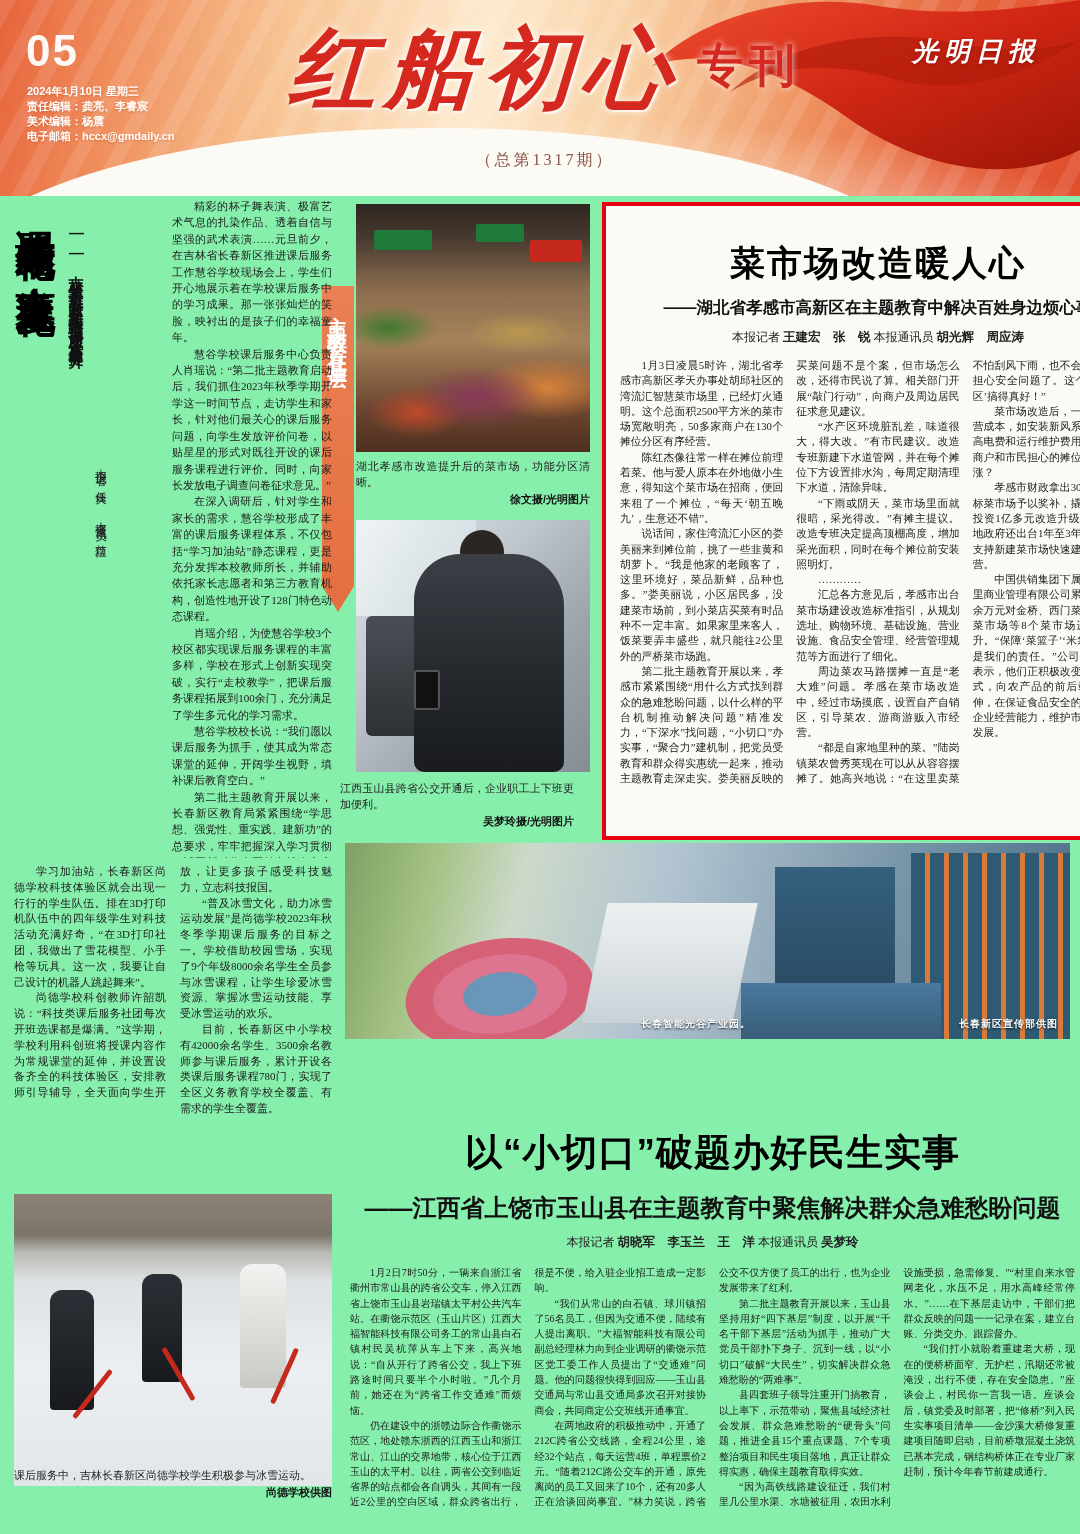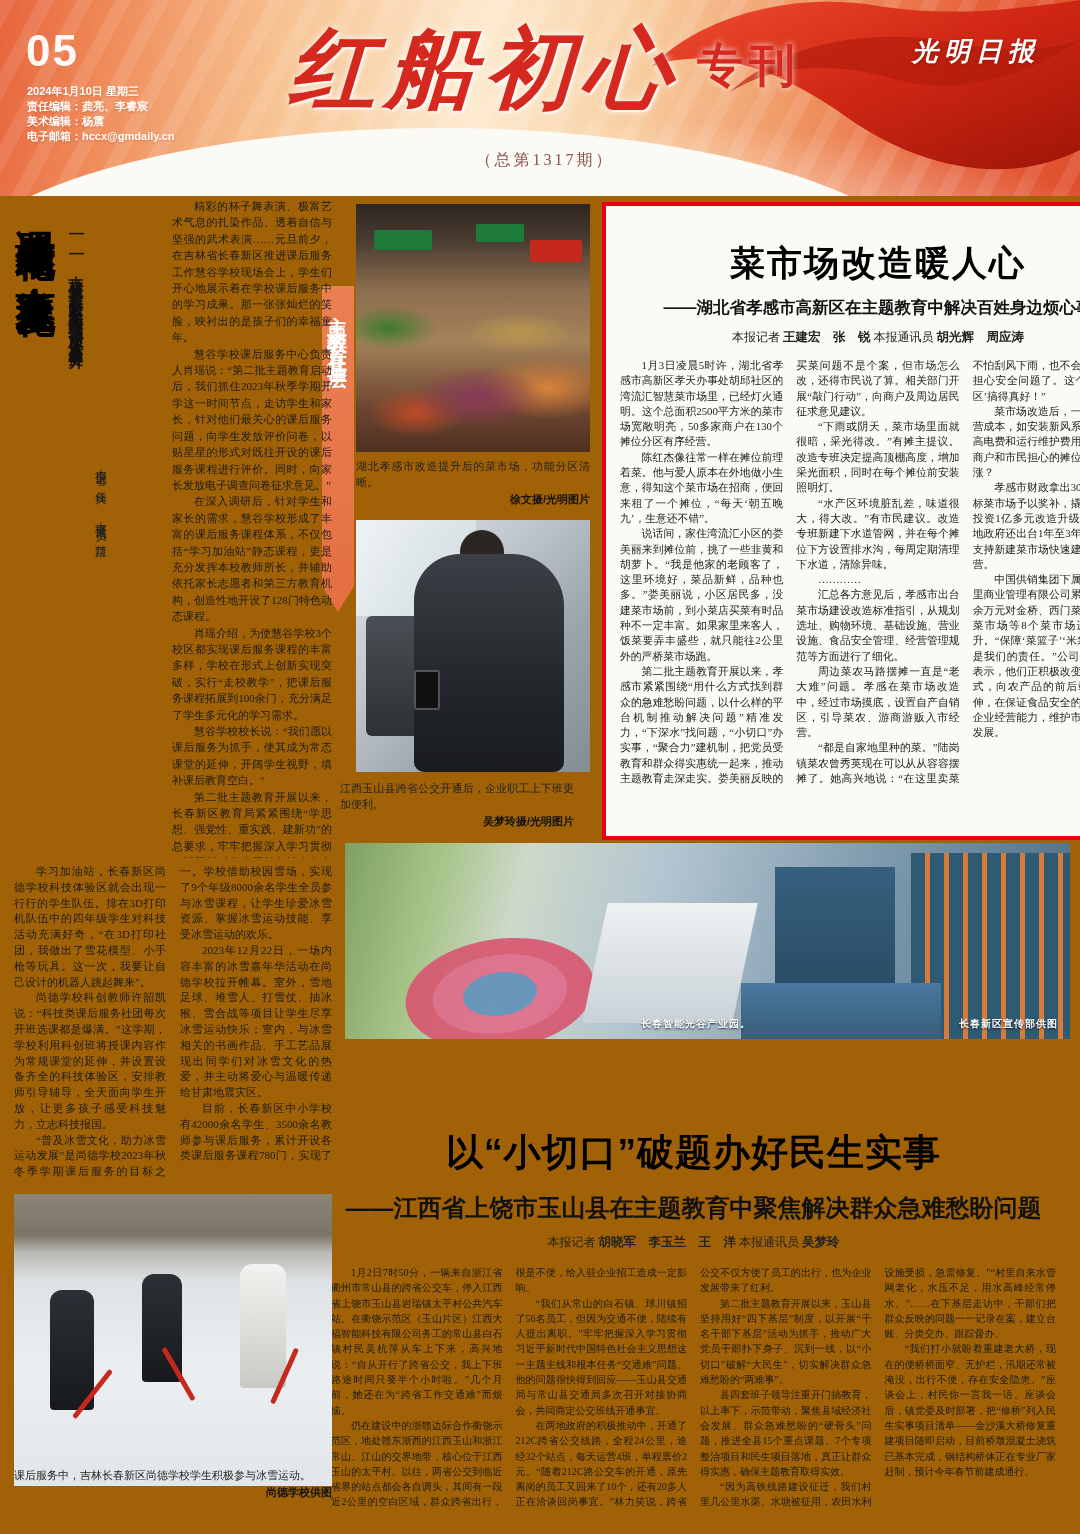--- a/index.html
+++ b/index.html
@@ -1,16 +1,16 @@
 <!DOCTYPE html>
 <html><head>
 <meta charset="utf-8">
 <style>
   html,body{margin:0;padding:0;background:#e9e6df;}
-  #page{position:relative;width:1080px;height:1534px;margin:0 auto;background:#a16207;overflow:hidden;
+  #page{position:relative;width:1080px;height:1534px;margin:0 auto;background:#86efac;overflow:hidden;
         font-family:"Liberation Serif","DejaVu Serif",serif;color:#1a1a1a;}
   [data-name]{box-sizing:border-box;}
 
   
   .header{position:absolute;left:0;top:0;width:1080px;height:196px;overflow:hidden;
     background:
       repeating-linear-gradient(118deg, rgba(255,255,255,.10) 0 14px, rgba(255,255,255,0) 14px 34px),
       radial-gradient(90% 120% at 52% 135%, rgba(255,252,244,.95) 0%, rgba(255,252,244,0) 62%),
       linear-gradient(100deg,#e7633c 0%,#ef8a58 10%,#f7c392 26%,#fdeacf 44%,#f8cfa2 58%,#ef9260 74%,#e6603a 88%,#e04e2c 100%);}
   .hdr-ribbon{position:absolute;right:0;top:0;}
@@ -92,21 +92,21 @@
   .ph-aerial{left:345px;top:843px;width:725px;height:196px;
     background:linear-gradient(104deg,#7fa065 0%,#a3c283 12%,#cdd9c9 24%,#b3c5d1 42%,#86a0b2 66%,#5d7e95 88%,#4d6d84 100%);}
   .aer-track{position:absolute;left:60px;top:96px;width:190px;height:110px;border-radius:50%;
     background:radial-gradient(closest-side,#5e8fb8 0 38%,#e06a8a 40% 70%,#d8556f 72% 100%);transform:rotate(-8deg);opacity:.9;}
   .aer-bldg{position:absolute;background:linear-gradient(180deg,#35607e,#27465c);}
   .aer-white{position:absolute;background:linear-gradient(180deg,#eef1f2,#c9d2d8);}
   .aer-label{position:absolute;font-family:"Liberation Sans",sans-serif;font-size:10px;font-weight:bold;color:#fff;
     text-shadow:0 1px 2px rgba(0,0,0,.8);letter-spacing:1px;}
 
   
-  .bottom-art{position:absolute;left:331px;top:1128px;width:725px;height:406px;overflow:hidden;}
+  .bottom-art{position:absolute;left:350px;top:1128px;width:725px;height:406px;overflow:hidden;}
   .ba-headline{font-family:"Liberation Sans",sans-serif;font-size:37px;font-weight:900;text-align:center;
     letter-spacing:1px;margin:0;color:#000;}
   .ba-sub{font-family:"Liberation Sans",sans-serif;font-size:24px;font-weight:bold;text-align:center;margin:14px 0 0;color:#111;}
   .ba-body{margin-top:14px;column-count:4;column-gap:13px;height:268px;overflow:hidden;font-size:10px;line-height:15.3px;}
 
   
   .ph-hockey{left:14px;top:1194px;width:318px;height:292px;
     background:linear-gradient(180deg,#8c8476 0%,#7b7468 14%,#b9b9b4 20%,#dfe2e4 30%,#eceff1 60%,#e2e6e8 100%);}
   .hk-fig{position:absolute;background:linear-gradient(180deg,#2c3036,#17191d);border-radius:12px 12px 4px 4px;}
   .hk-stick{position:absolute;width:5px;height:60px;background:#c5281c;border-radius:2px;}
@@ -160,21 +160,20 @@
         <p data-name="paragraph">在深入调研后，针对学生和家长的需求，慧谷学校形成了丰富的课后服务课程体系，不仅包括“学习加油站”静态课程，更是充分发挥本校教师所长，并辅助依托家长志愿者和第三方教育机构，创造性地开设了128门特色动态课程。</p>
         <p data-name="paragraph">肖瑶介绍，为使慧谷学校3个校区都实现课后服务课程的丰富多样，学校在形式上创新实现突破，实行“走校教学”，把课后服务课程拓展到100余门，充分满足了学生多元化的学习需求。</p>
         <p data-name="paragraph">慧谷学校校长说：“我们愿以课后服务为抓手，使其成为常态课堂的延伸，开阔学生视野，填补课后教育空白。”</p>
         <p data-name="paragraph">第二批主题教育开展以来，长春新区教育局紧紧围绕“学思想、强党性、重实践、建新功”的总要求，牢牢把握深入学习贯彻习近平新时代中国特色社会主义思想这一主题主线和根本任务，紧扣职责职能，通过读书班、研讨会等形式，推动主题教育与办好人民满意教育相结合，深入中小学课后服务课堂一线倾听民意，深入开展调研。</p>
       </div>
   </div>
   <div class="left-bottom body-text" data-name="left-article-body-bottom">
       <p data-name="paragraph">学习加油站，长春新区尚德学校科技体验区就会出现一行行的学生队伍。排在3D打印机队伍中的四年级学生对科技活动充满好奇，“在3D打印社团，我做出了雪花模型、小手枪等玩具。这一次，我要让自己设计的机器人跳起舞来”。</p>
       <p data-name="paragraph">尚德学校科创教师许韶凯说：“科技类课后服务社团每次开班选课都是爆满。”这学期，学校利用科创班将授课内容作为常规课堂的延伸，并设置设备齐全的科技体验区，安排教师引导辅导，全天面向学生开放，让更多孩子感受科技魅力，立志科技报国。</p>
       <p data-name="paragraph">“普及冰雪文化，助力冰雪运动发展”是尚德学校2023年秋冬季学期课后服务的目标之一。学校借助校园雪场，实现了9个年级8000余名学生全员参与冰雪课程，让学生珍爱冰雪资源、掌握冰雪运动技能、享受冰雪运动的欢乐。</p>
-      <p data-name="paragraph">2023年12月22日，一场内容丰富的冰雪嘉年华活动在尚德学校拉开帷幕。室外，雪地足球、堆雪人、打雪仗、抽冰猴、雪合战等项目让学生尽享冰雪运动快乐；室内，与冰雪相关的书画作品、手工艺品展现出同学们对冰雪文化的热爱，并主动将爱心与温暖传递给甘肃地震灾区。</p>
       <p data-name="paragraph">目前，长春新区中小学校有42000余名学生、3500余名教师参与课后服务，累计开设各类课后服务课程780门，实现了全区义务教育学校全覆盖、有需求的学生全覆盖。</p>
     </div>
 
   <div class="photo ph-market" data-name="market-photo">
     <div class="sign-green" style="left:18px;top:26px;width:58px;height:20px;" data-name="market-sign"></div>
     <div class="sign-green" style="left:120px;top:20px;width:48px;height:18px;" data-name="market-sign"></div>
     <div class="sign-red" style="right:8px;top:36px;width:52px;height:22px;" data-name="market-sign-red"></div>
   </div>
   <div class="mkt-cap" data-name="market-photo-caption-block">
     <p class="caption" data-name="market-photo-caption">湖北孝感市改造提升后的菜市场，功能分区清晰。</p>
@@ -200,22 +199,22 @@
       <span data-name="byline-role">本报记者</span>
       <b data-name="byline-names">王建宏　张　锐</b>
       <span data-name="byline-role">本报通讯员</span>
       <b data-name="byline-names">胡光辉　周应涛</b>
     </p>
     <div class="rb-body body-text" data-name="market-article-body">
         <p data-name="paragraph">1月3日凌晨5时许，湖北省孝感市高新区孝天办事处胡邱社区的湾流汇智慧菜市场里，已经灯火通明。这个总面积2500平方米的菜市场宽敞明亮，50多家商户在130个摊位分区有序经营。</p>
         <p data-name="paragraph">陈红杰像往常一样在摊位前理着菜。他与爱人原本在外地做小生意，得知这个菜市场在招商，便回来租了一个摊位，“每天‘朝五晚九’，生意还不错”。</p>
         <p data-name="paragraph">说话间，家住湾流汇小区的娄美丽来到摊位前，挑了一些韭黄和胡萝卜。“我是他家的老顾客了，这里环境好，菜品新鲜，品种也多。”娄美丽说，小区居民多，没建菜市场前，到小菜店买菜有时品种不一定丰富。如果家里来客人，饭菜要弄丰盛些，就只能往2公里外的严桥菜市场跑。</p>
         <p data-name="paragraph">第二批主题教育开展以来，孝感市紧紧围绕“用什么方式找到群众的急难愁盼问题，以什么样的平台机制推动解决问题”精准发力，“下深水”找问题，“小切口”办实事，“聚合力”建机制，把党员受教育和群众得实惠统一起来，推动主题教育走深走实。娄美丽反映的买菜问题不是个案，但市场怎么改，还得市民说了算。相关部门开展“敲门行动”，向商户及周边居民征求意见建议。</p>
+        <p data-name="paragraph">“水产区环境脏乱差，味道很大，得大改。”有市民建议。改造专班新建下水道管网，并在每个摊位下方设置排水沟，每周定期清理下水道，清除异味。</p>
         <p data-name="paragraph">“下雨或阴天，菜市场里面就很暗，采光得改。”有摊主提议。改造专班决定提高顶棚高度，增加采光面积，同时在每个摊位前安装照明灯。</p>
-        <p data-name="paragraph">“水产区环境脏乱差，味道很大，得大改。”有市民建议。改造专班新建下水道管网，并在每个摊位下方设置排水沟，每周定期清理下水道，清除异味。</p>
         <p data-name="paragraph">…………</p>
         <p data-name="paragraph">汇总各方意见后，孝感市出台菜市场建设改造标准指引，从规划选址、购物环境、基础设施、营业设施、食品安全管理、经营管理规范等方面进行了细化。</p>
         <p data-name="paragraph">周边菜农马路摆摊一直是“老大难”问题。孝感在菜市场改造中，经过市场摸底，设置自产自销区，引导菜农、游商游贩入市经营。</p>
         <p data-name="paragraph">“都是自家地里种的菜。”陆岗镇菜农曾秀英现在可以从从容容摆摊了。她高兴地说：“在这里卖菜不怕刮风下雨，也不会影响交通或担心安全问题了。这个‘自产自销区’搞得真好！”</p>
         <p data-name="paragraph">菜市场改造后，一定会增加运营成本，如安装新风系统将直接提高电费和运行维护费用。如何避免商户和市民担心的摊位费、菜价上涨？</p>
         <p data-name="paragraph">孝感市财政拿出3000万元对达标菜市场予以奖补，撬动市场主体投资1亿多元改造升级菜市场。属地政府还出台1年至3年免租政策，支持新建菜市场快速建设和前期运营。</p>
         <p data-name="paragraph">中国供销集团下属的新合作邻里商业管理有限公司累计投入5000余万元对金桥、西门菜市场、车站菜市场等8个菜市场进行改造提升。“保障‘菜篮子’‘米袋子’安全，是我们的责任。”公司总经理张霞表示，他们正积极改变传统经营方式，向农产品的前后端产业链延伸，在保证食品安全的前提下提升企业经营能力，维护市场长期健康发展。</p>
       </div>
   </div>
 
@@ -234,21 +233,21 @@
     <h2 class="ba-sub" data-name="bottom-article-subtitle">——江西省上饶市玉山县在主题教育中聚焦解决群众急难愁盼问题</h2>
     <p class="byline" style="margin-top:10px;" data-name="bottom-article-byline">
       <span data-name="byline-role">本报记者</span>
       <b data-name="byline-names">胡晓军　李玉兰　王　洋</b>
       <span data-name="byline-role">本报通讯员</span>
       <b data-name="byline-names">吴梦玲</b>
     </p>
     <div class="ba-body body-text" data-name="bottom-article-body">
         <p data-name="paragraph">1月2日7时50分，一辆来自浙江省衢州市常山县的跨省公交车，停入江西省上饶市玉山县岩瑞镇太平村公共汽车站。在衢饶示范区（玉山片区）江西大福智能科技有限公司务工的常山县白石镇村民吴杭萍从车上下来，高兴地说：“自从开行了跨省公交，我上下班路途时间只要半个小时啦。”几个月前，她还在为“跨省工作交通难”而烦恼。</p>
         <p data-name="paragraph">仍在建设中的浙赣边际合作衢饶示范区，地处赣东浙西的江西玉山和浙江常山、江山的交界地带，核心位于江西玉山的太平村。以往，两省公交到临近省界的站点都会各自调头，其间有一段近2公里的空白区域，群众跨省出行，很是不便，给入驻企业招工造成一定影响。</p>
-        <p data-name="paragraph">“我们从常山的白石镇、球川镇招了56名员工，但因为交通不便，陆续有人提出离职。”牢牢把握深入学习贯彻习近平新时代中国特色社会主义思想这一主题主线和根本任务“交通难”问题。他的问题很快得到回应——玉山县交通局与常山县交通局多次召开对接协商会，共同商定公交班线开通事宜。</p>
+        <p data-name="paragraph">“我们从常山的白石镇、球川镇招了56名员工，但因为交通不便，陆续有人提出离职。”大福智能科技有限公司副总经理林力向到企业调研的衢饶示范区党工委工作人员提出了“交通难”问题。他的问题很快得到回应——玉山县交通局与常山县交通局多次召开对接协商会，共同商定公交班线开通事宜。</p>
         <p data-name="paragraph">在两地政府的积极推动中，开通了212C跨省公交线路，全程24公里，途经32个站点，每天运营4班，单程票价2元。“随着212C路公交车的开通，原先离岗的员工又回来了10个，还有20多人正在洽谈回岗事宜。”林力笑说，跨省公交不仅方便了员工的出行，也为企业发展带来了红利。</p>
         <p data-name="paragraph">第二批主题教育开展以来，玉山县坚持用好“四下基层”制度，以开展“千名干部下基层”活动为抓手，推动广大党员干部扑下身子、沉到一线，以“小切口”破解“大民生”，切实解决群众急难愁盼的“两难事”。</p>
         <p data-name="paragraph">县四套班子领导注重开门搞教育，以上率下，示范带动，聚焦县域经济社会发展、群众急难愁盼的“硬骨头”问题，推进全县15个重点课题、7个专项整治项目和民生项目落地，真正让群众得实惠，确保主题教育取得实效。</p>
         <p data-name="paragraph">“因为高铁线路建设征迁，我们村里几公里水渠、水塘被征用，农田水利设施受损，急需修复。”“村里自来水管网老化，水压不足，用水高峰经常停水。”……在下基层走访中，干部们把群众反映的问题一一记录在案，建立台账、分类交办、跟踪督办。</p>
         <p data-name="paragraph">“我们打小就盼着重建老大桥，现在的便桥桥面窄、无护栏，汛期还常被淹没，出行不便，存在安全隐患。”座谈会上，村民你一言我一语。座谈会后，镇党委及时部署，把“修桥”列入民生实事项目清单——金沙溪大桥修复重建项目随即启动，目前桥墩混凝土浇筑已基本完成，钢结构桥体正在专业厂家赶制，预计今年春节前建成通行。</p>
       </div>
   </div>
 
   <div class="photo ph-hockey" data-name="hockey-photo">
     <div class="hk-fig" style="left:36px;top:96px;width:44px;height:120px;" data-name="skating-kid"></div>

